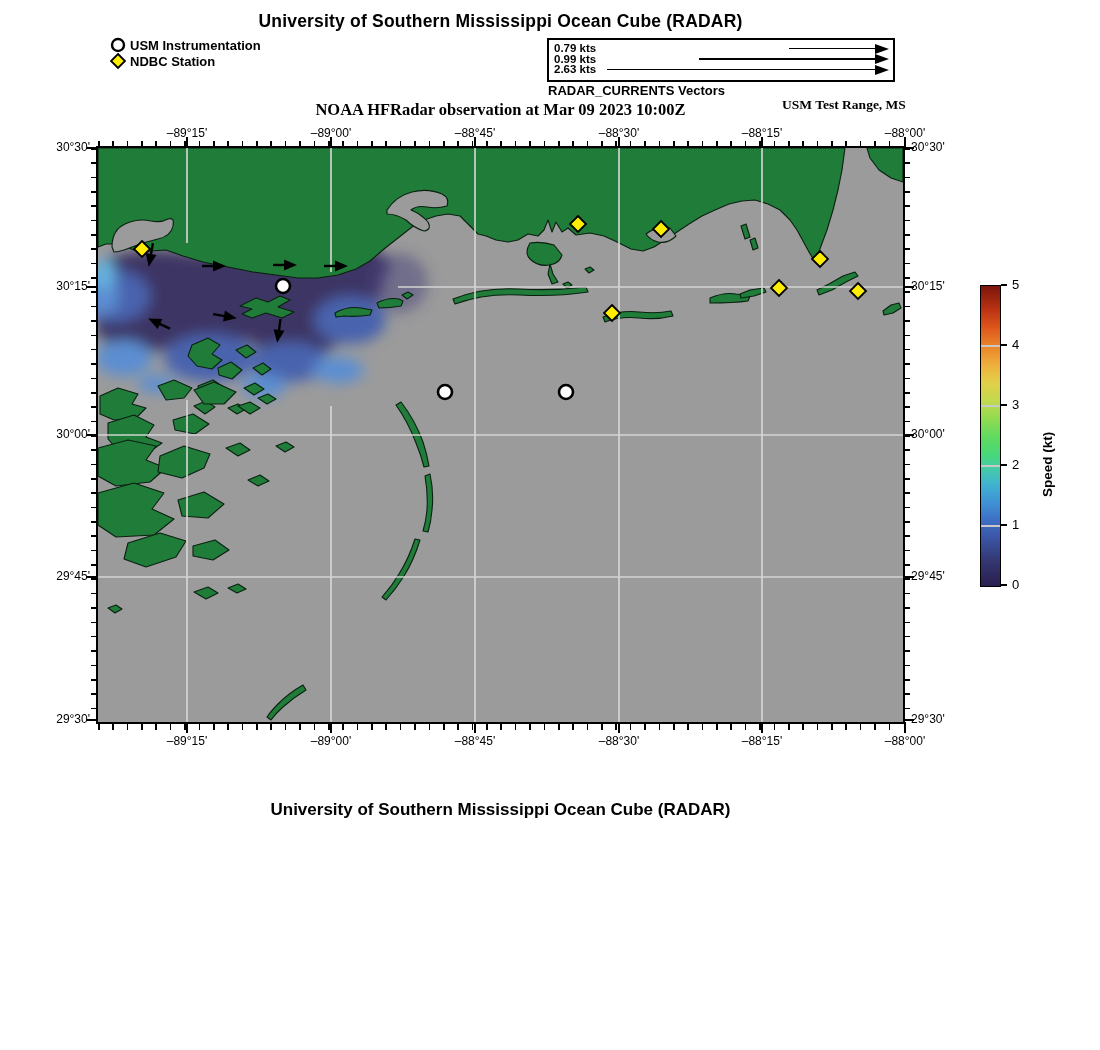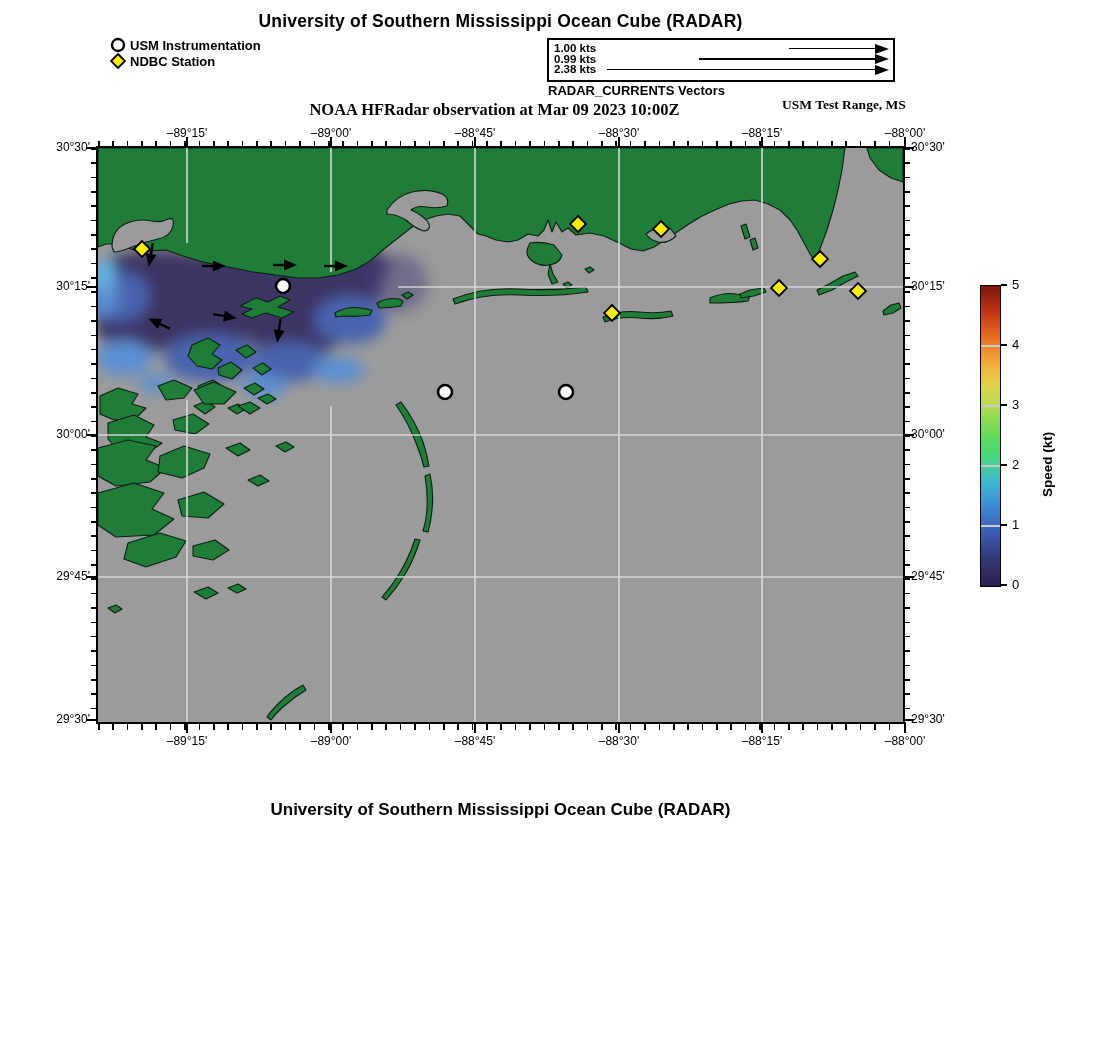--- a/index.html
+++ b/index.html
@@ -43,33 +43,33 @@
     <span class="legend-label">USM Instrumentation</span>
   </div>
   <div class="legend-row" style="left:110px;top:53px;text-align:center;">
     <svg width="16" height="16">
       <path d="M8 1 L15 8 L8 15 L1 8 Z" fill="#ffee00" stroke="#000" stroke-width="1.8"></path>
     </svg>
     <span class="legend-label">NDBC Station</span>
   </div>
 
   <div id="vector-box" style="left:547px;top:38px;width:344px;height:40px;">
-      <span class="vec-label" style="left: 5px; top: 3px;">1.00 kts</span>
+      <span class="vec-label" style="left: 5px; top: 3px;">0.79 kts</span>
       <div class="vec-line" style="left: 240px; top: 7.7px; width: 86px;"></div>
       <div class="vec-head" style="left: 326px; top: 3.5px;"></div>
       <span class="vec-label" style="left: 5px; top: 13.5px;">0.99 kts</span>
       <div class="vec-line" style="left: 150px; top: 18.2px; width: 176px;"></div>
       <div class="vec-head" style="left: 326px; top: 14px;"></div>
-      <span class="vec-label" style="left: 5px; top: 24px;">2.38 kts</span>
+      <span class="vec-label" style="left: 5px; top: 24px;">2.63 kts</span>
       <div class="vec-line" style="left: 58px; top: 28.7px; width: 268px;"></div>
       <div class="vec-head" style="left: 326px; top: 24.5px;"></div>
     </div>
   <div class="abs" id="vector-caption" style="left:548px;top:83px;">RADAR_CURRENTS Vectors</div>
 
-  <div class="abs" id="subtitle" style="left:92px;top:100px;width:805px;">NOAA HFRadar observation at Mar 09 2023 10:00Z</div>
+  <div class="abs" id="subtitle" style="left:98px;top:100px;width:805px;">NOAA HFRadar observation at Mar 09 2023 10:00Z</div>
   <div class="abs" id="range-label" style="left:774px;top:97px;width:140px;">USM Test Range, MS</div>
 
   <div id="axis-layer">
       <div class="tick-label-x" style="left: 187px; top: 126px; position: absolute;">–89°15'</div>
       <div class="tick-label-x" style="left: 187px; top: 734px; position: absolute;">–89°15'</div>
       <div style="left: 186px; top: 137px; width: 2px; height: 11px; position: absolute; background: rgb(0, 0, 0);"></div>
       <div style="left: 186px; top: 722px; width: 2px; height: 11px; position: absolute; background: rgb(0, 0, 0);"></div>
       <div class="tick-label-x" style="left: 331px; top: 126px; position: absolute;">–89°00'</div>
       <div class="tick-label-x" style="left: 331px; top: 734px; position: absolute;">–89°00'</div>
       <div style="left: 330px; top: 137px; width: 2px; height: 11px; position: absolute; background: rgb(0, 0, 0);"></div>

